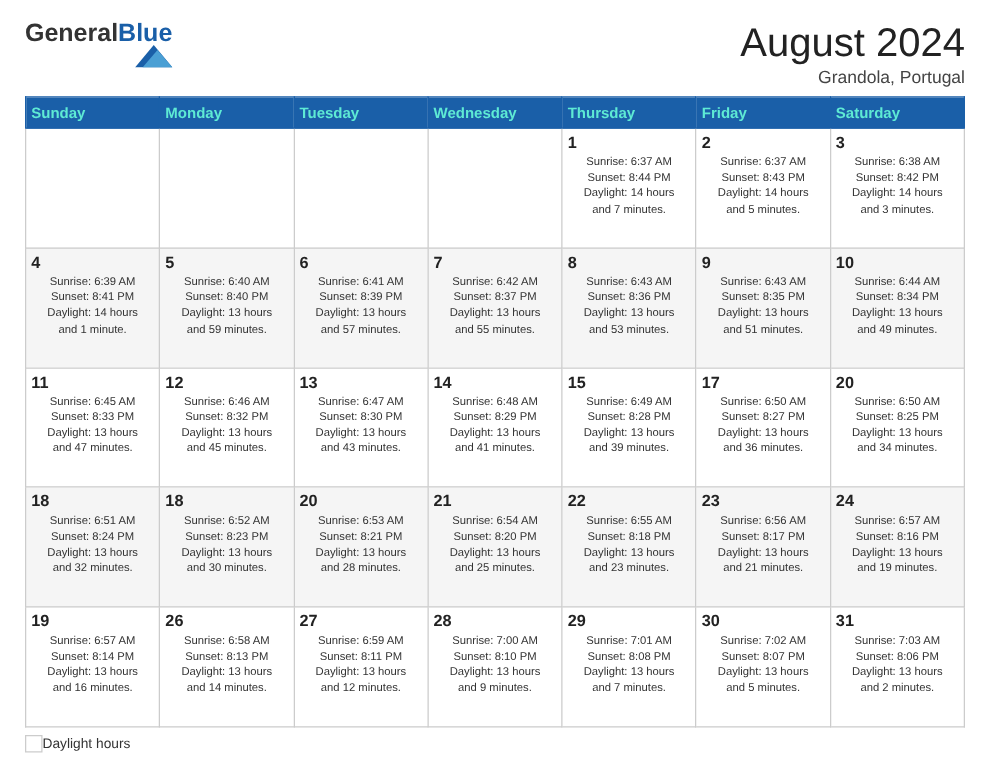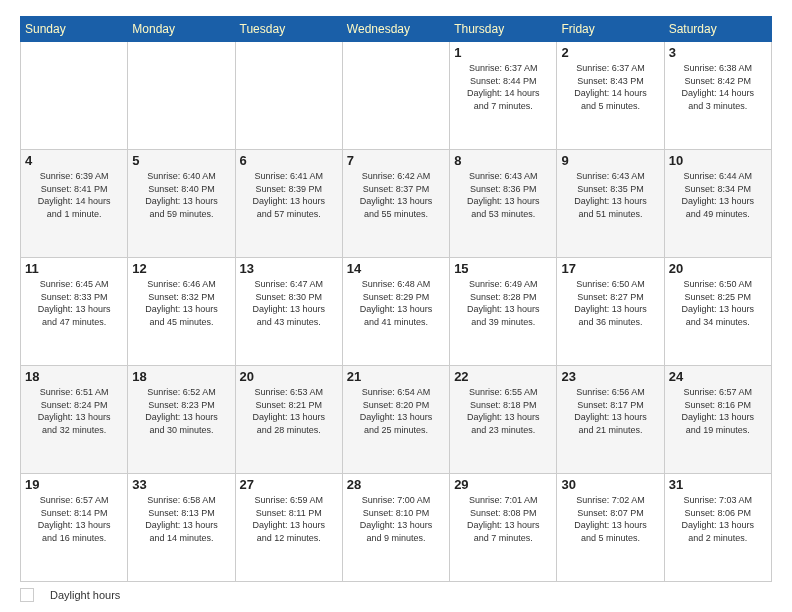--- a/index.html
+++ b/index.html
@@ -48,23 +48,23 @@
     }
     .calendar {
       flex: 1;
       border: 1px solid #ccc;
       border-collapse: collapse;
       width: 100%;
       table-layout: fixed;
     }
     .calendar th {
       background: #1a5fa8;
-      color: #fef9c3;
+      color: #5eead4;
       font-size: 12px;
-      font-weight: normal;
+      font-weight: bold;
       padding: 5px 4px;
       text-align: left;
       border: 1px solid #1a5fa8;
     }
     .calendar td {
       border: 1px solid #ccc;
       vertical-align: top;
       padding: 3px 4px;
       font-size: 9.5px;
       color: #333;
@@ -97,33 +97,52 @@
       display: flex;
       align-items: center;
       margin-top: 6px;
       font-size: 11px;
       color: #333;
       gap: 12px;
     }
     .legend-item {
       display: flex;
       align-items: center;
-      gap: 16px;
+      gap: 0;
     }
     .legend-box {
       width: 14px;
       height: 14px;
       border: 1px solid #ccc;
     }
     .legend-box.white { background: #fff; }
   </style>
 </head>
 <body>
 
 <div class="page">
+  <div class="header">
+    <div class="logo">
+      <div>
+        <div class="logo-text">
+          <span class="general">General</span><span class="blue">Blue</span>
+        </div>
+        <div style="display:flex;justify-content:flex-end;margin-top:-2px;">
+          <svg width="30" height="18" viewBox="0 0 30 18">
+            <polygon points="0,18 15,0 30,18" fill="#1a5fa8"></polygon>
+            <polygon points="6,18 18,4 30,18" fill="#4a9fd4"></polygon>
+          </svg>
+        </div>
+      </div>
+    </div>
+    <div class="title-area">
+      <div class="month-year">August 2024</div>
+      <div class="location">Grandola, Portugal</div>
+    </div>
+  </div>
 
   <table class="calendar">
     <thead>
       <tr>
       <th>Sunday</th>
           <th>Monday</th>
           <th>Tuesday</th>
           <th>Wednesday</th>
           <th>Thursday</th>
           <th>Friday</th>
@@ -238,21 +257,21 @@
             <span class="day-num">24</span>
             <div class="day-info">Sunrise: 6:57 AM<br>Sunset: 8:16 PM<br>Daylight: 13 hours<br>and 19 minutes.</div>
           </td>
         </tr>
         <tr>
           <td>
             <span class="day-num">19</span>
             <div class="day-info">Sunrise: 6:57 AM<br>Sunset: 8:14 PM<br>Daylight: 13 hours<br>and 16 minutes.</div>
           </td>
           <td>
-            <span class="day-num">33</span>
+            <span class="day-num">26</span>
             <div class="day-info">Sunrise: 6:58 AM<br>Sunset: 8:13 PM<br>Daylight: 13 hours<br>and 14 minutes.</div>
           </td>
           <td>
             <span class="day-num">27</span>
             <div class="day-info">Sunrise: 6:59 AM<br>Sunset: 8:11 PM<br>Daylight: 13 hours<br>and 12 minutes.</div>
           </td>
           <td>
             <span class="day-num">28</span>
             <div class="day-info">Sunrise: 7:00 AM<br>Sunset: 8:10 PM<br>Daylight: 13 hours<br>and 9 minutes.</div>
           </td>

